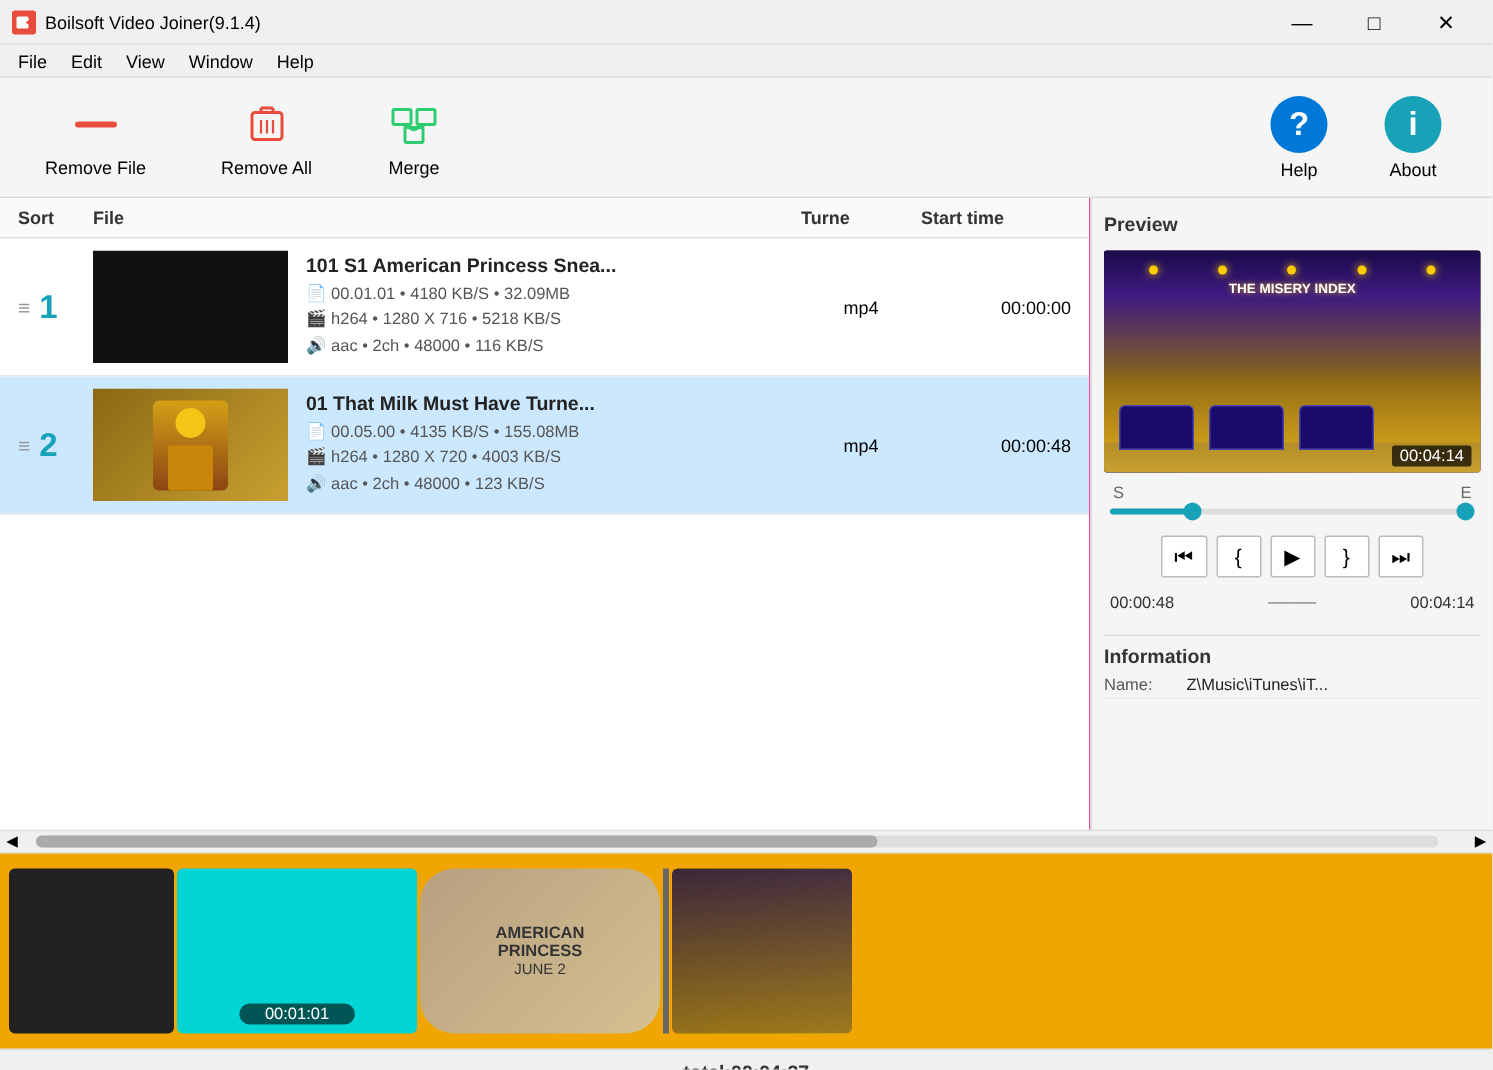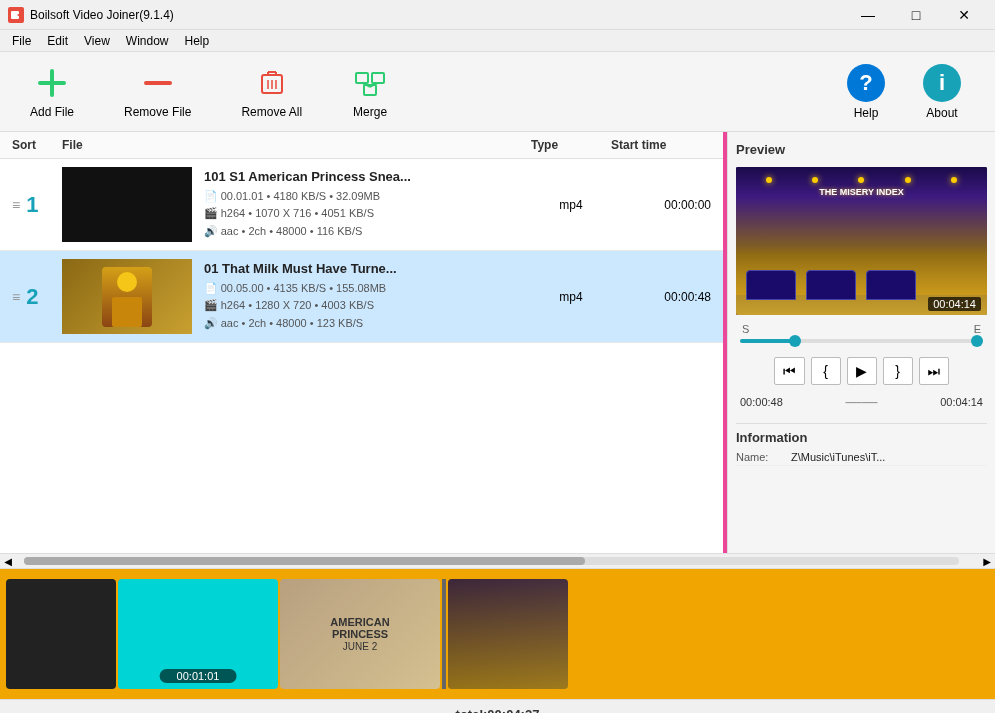--- a/index.html
+++ b/index.html
@@ -80,21 +80,21 @@
     .main-area {
       display: flex;
       height: calc(713px - 30px - 22px - 80px - 30px - 130px);
     }
 
     
     .file-list {
       flex: 1;
       background: white;
       overflow-y: auto;
-      border-right: 4px solid #ec4899;
+      border-right: 1px solid #ec4899;
     }
     .file-list-header {
       display: flex;
       align-items: center;
       padding: 6px 12px;
       border-bottom: 1px solid #e0e0e0;
       background: #fafafa;
       font-weight: bold;
       font-size: 12px;
       color: #333;
@@ -346,29 +346,20 @@
 
 <div class="menu-bar">
   <span class="menu-item">File</span>
   <span class="menu-item">Edit</span>
   <span class="menu-item">View</span>
   <span class="menu-item">Window</span>
   <span class="menu-item">Help</span>
 </div>
 
 <div class="toolbar">
-  <button class="toolbar-btn">
-    <div class="toolbar-icon">
-      <svg width="36" height="36" viewBox="0 0 36 36">
-        <line x1="18" y1="6" x2="18" y2="30" stroke="#2ecc71" stroke-width="4" stroke-linecap="round"></line>
-        <line x1="6" y1="18" x2="30" y2="18" stroke="#2ecc71" stroke-width="4" stroke-linecap="round"></line>
-      </svg>
-    </div>
-    <span>Add File</span>
-  </button>
   <button class="toolbar-btn">
     <div class="toolbar-icon">
       <svg width="36" height="36" viewBox="0 0 36 36">
         <line x1="6" y1="18" x2="30" y2="18" stroke="#e74c3c" stroke-width="4" stroke-linecap="round"></line>
       </svg>
     </div>
     <span>Remove File</span>
   </button>
   <button class="toolbar-btn">
     <div class="toolbar-icon">
@@ -409,42 +400,42 @@
   </div>
 </div>
 
 <div class="main-area">
 
   <div class="file-list">
 
     <div class="file-list-header">
       <div class="col-sort">Sort</div>
       <div class="col-file">File</div>
-      <div class="col-type">Type</div>
+      <div class="col-type">Turne</div>
       <div class="col-time">Start time</div>
     </div>
 
     <div class="file-row">
       <div class="row-sort">
         <span class="drag-icon">≡</span>
         <span class="row-num">1</span>
       </div>
       <div class="row-thumb">
         <div class="thumb-black"></div>
       </div>
       <div class="row-info">
         <div class="row-title">101 S1 American Princess Snea...</div>
         <div class="row-meta">
           <span>
             <span class="meta-icon">📄</span>
             <span>00.01.01 • 4180 KB/S • 32.09MB</span>
           </span><br>
           <span>
             <span class="meta-icon">🎬</span>
-            <span>h264 • 1070 X 716 • 4051 KB/S</span>
+            <span>h264 • 1280 X 716 • 5218 KB/S</span>
           </span><br>
           <span>
             <span class="meta-icon">🔊</span>
             <span>aac • 2ch • 48000 • 116 KB/S</span>
           </span>
         </div>
       </div>
       <div class="row-type">mp4</div>
       <div class="row-time">00:00:00</div>
     </div>
@@ -558,21 +549,21 @@
 
 <div class="timeline">
 
   <div class="timeline-clip" style="width:110px;background:#222;">
   </div>
 
   <div class="timeline-clip" style="width:160px;background:#00d4d4;">
     <div class="clip-time">00:01:01</div>
   </div>
 
-  <div class="timeline-clip" style="width:160px;background:linear-gradient(135deg,#b8a080,#d4c090);">
+  <div class="timeline-clip" style="width:160px;background:linear-gradient(135deg,#b8a080,#d4c090);border-radius:23px;">
     <div class="clip-label">
       <div style="font-size:11px;font-weight:bold;color:#333;text-align:center;padding:6px;text-shadow:none;">AMERICAN<br>PRINCESS<br><span style="font-size:10px;font-weight:normal;">JUNE 2</span></div>
     </div>
   </div>
 
   <div style="width:4px;height:110px;background:#666;flex-shrink:0;"></div>
 
 
   <div class="timeline-clip" style="width:120px;background:linear-gradient(135deg,#8B6914,#c8a030);">
     <div style="position:absolute;top:0;left:0;right:0;bottom:0;background:linear-gradient(180deg,#1a0a4a 0%,#8B6914 100%);opacity:0.7;"></div>

